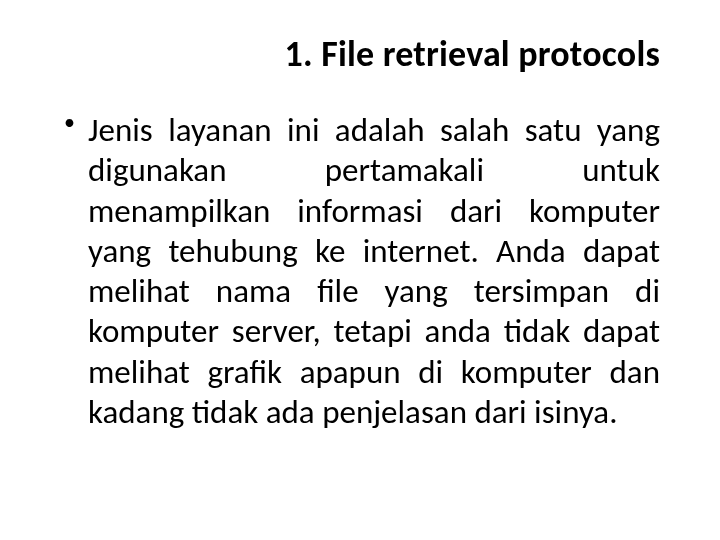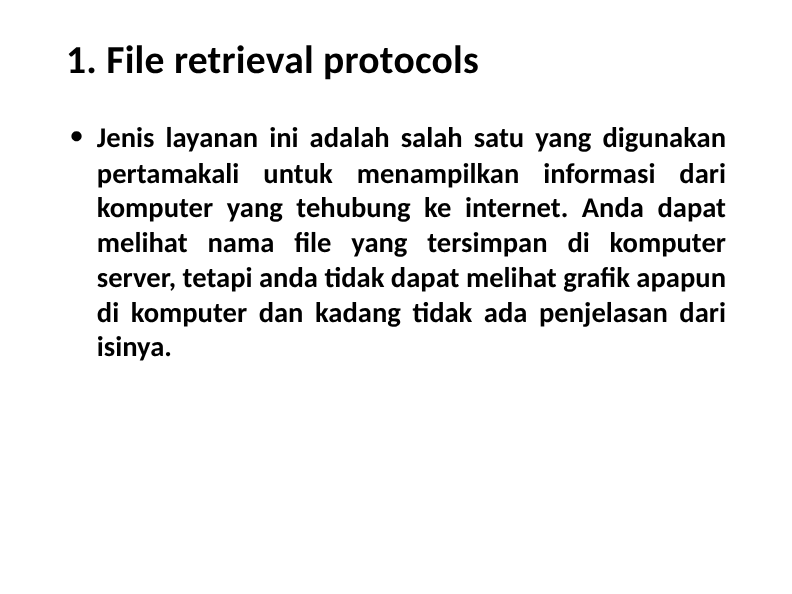--- a/index.html
+++ b/index.html
@@ -16,35 +16,34 @@
       overflow: hidden;
     }
     .slide {
       width: 100%;
       height: 100%;
       padding: 32px 60px 0 60px;
     }
     .title {
       font-size: 36px;
       font-weight: bold;
-      text-align: left;
+      text-align: right;
       margin-bottom: 34px;
       letter-spacing: 0.2px;
     }
     .bullet-list {
       list-style: none;
     }
     .bullet-item {
       position: relative;
       padding-left: 28px;
-      font-size: 26px;
+      font-size: 33px;
       line-height: 1.22;
       text-align: justify;
       text-justify: inter-word;
-      font-weight: bold;
     }
     .bullet-item::before {
       content: "•";
       position: absolute;
       left: 4px;
       top: 0;
       font-size: 22px;
     }
   </style>
 </head>

